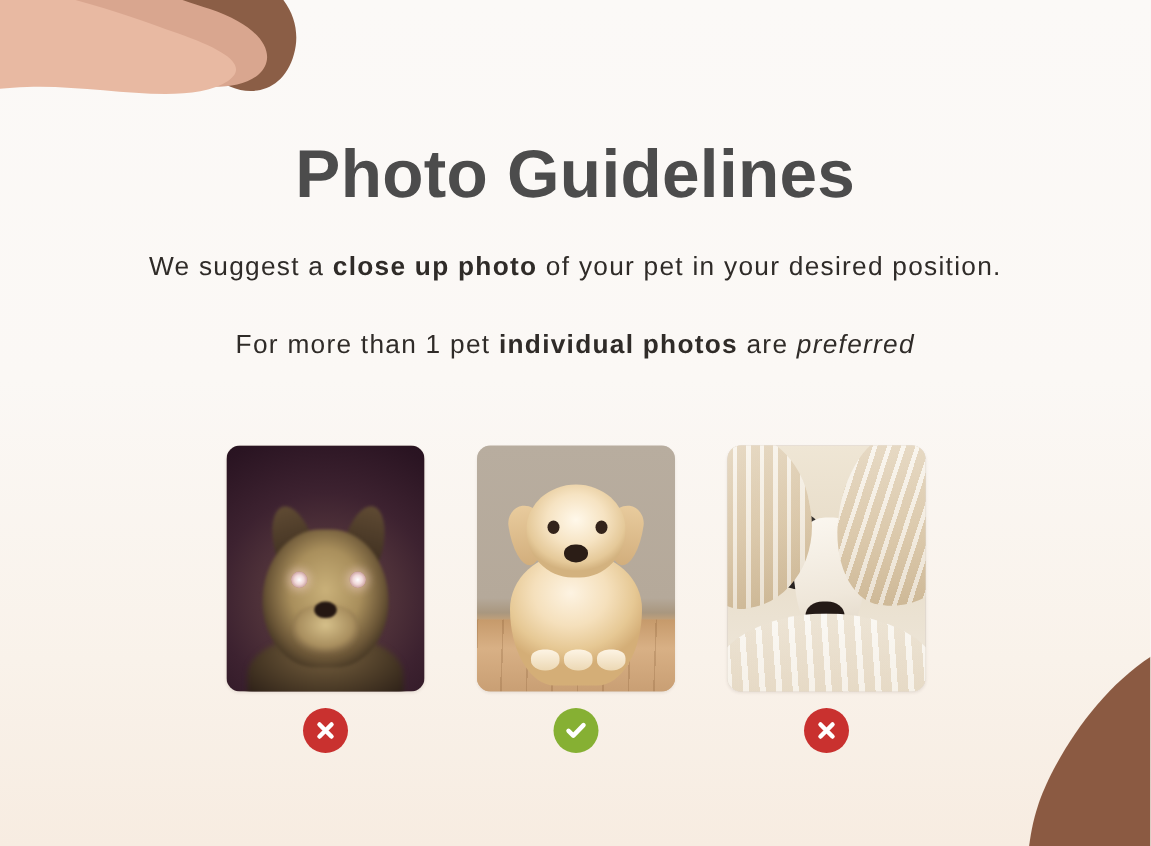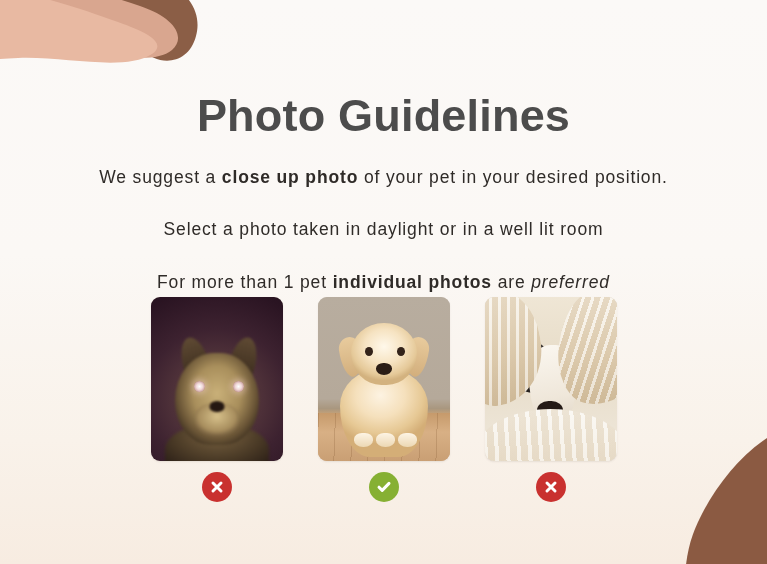--- a/index.html
+++ b/index.html
@@ -349,23 +349,20 @@
       <path d="M-40,-12 C20,-14 78,8 118,22 C152,34 166,44 152,54 C124,72 64,56 18,58 C-8,59 -26,62 -40,66 Z" fill="#E8B9A2"></path>
       <path d="M807,420 C760,432 726,470 704,510 C690,536 684,556 684,604 L820,604 Z" fill="#8B5A42"></path>
     </svg>
   </div>
 
   <h1 class="title">Photo Guidelines</h1>
 
   <div class="copy">
     <p class="copy-line">
       <span>We suggest a </span><b>close up photo</b><span> of your pet in your desired position.</span>
-    </p>
-    <p class="copy-line">
-      <span>Select a photo taken in daylight or in a well lit room</span>
     </p>
     <p class="copy-line">
       <span>For more than 1 pet </span><b>individual photos</b><span> are </span><i>preferred</i>
     </p>
   </div>
 
   <div class="photo-row">
 
     <div class="photo-card">
       <div class="scene dark-scene">

